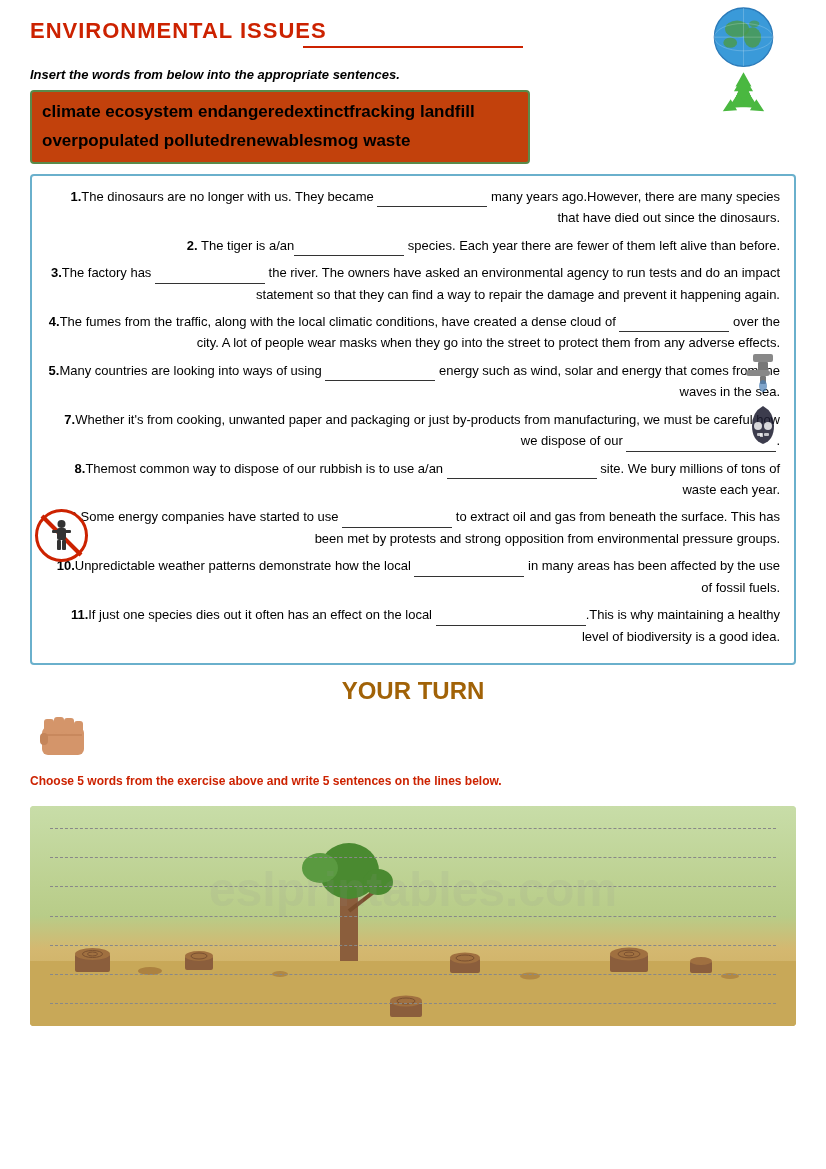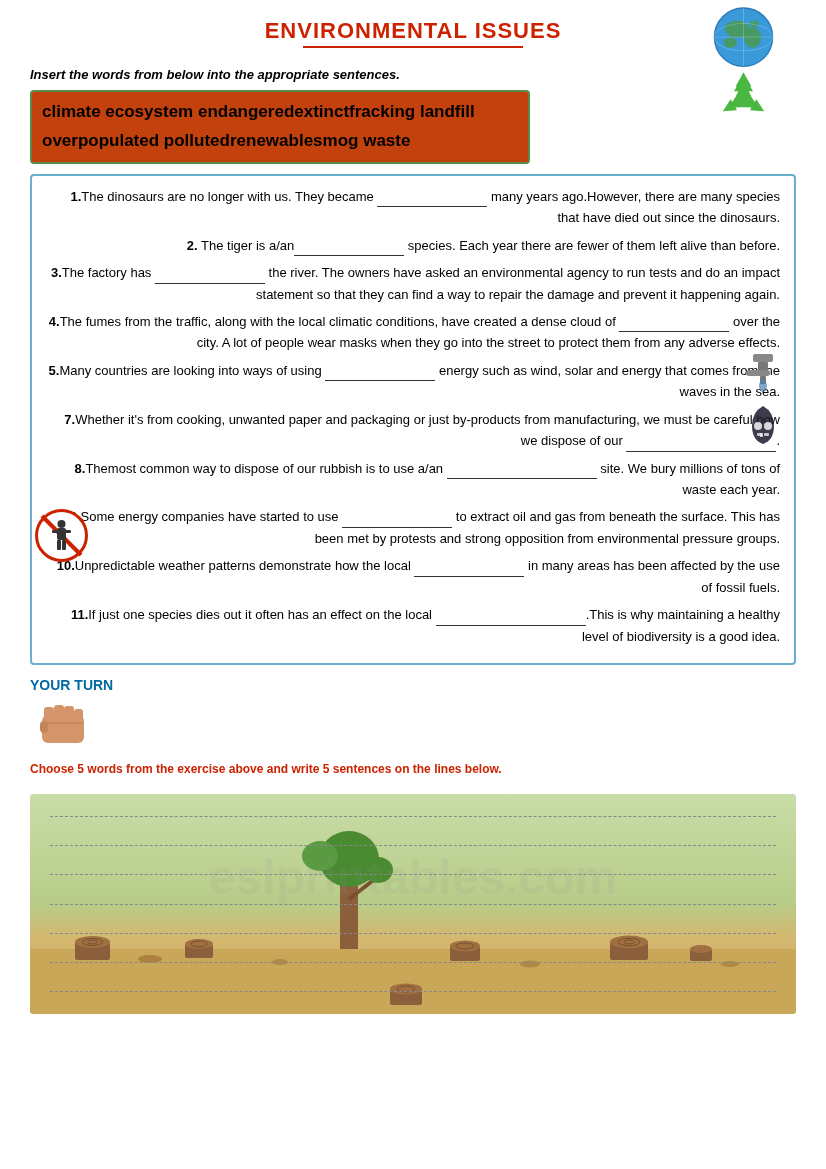--- a/index.html
+++ b/index.html
@@ -16,21 +16,20 @@
     .page {
       width: 826px;
       min-height: 1169px;
       background: #fff;
       padding: 18px 30px 20px 30px;
       position: relative;
     }
 
     
     .header {
-      text-align: center;
       margin-bottom: 19px;
       position: relative;
     }
     .title {
       font-size: 22px;
       font-weight: bold;
       color: #cc2200;
       font-family: 'Arial Black', Arial, sans-serif;
       letter-spacing: 1px;
       text-transform: uppercase;
@@ -87,25 +86,26 @@
     }
     .blank-long { min-width: 150px; }
     .blank-medium { min-width: 110px; }
 
     .q-num {
       font-weight: bold;
     }
 
     
     .your-turn-title {
-      font-size: 14px;
-      font-weight: bold;
-      color: #0369a1;
+      font-size: 24px;
+      font-weight: bold;
+      color: #a16207;
       font-family: 'Arial Black', Arial, sans-serif;
       margin-bottom: 4px;
+      text-align: center;
     }
 
     .your-turn-instr {
       color: #cc2200;
       font-size: 12px;
       font-weight: bold;
       margin-bottom: 8px;
     }
 
     

